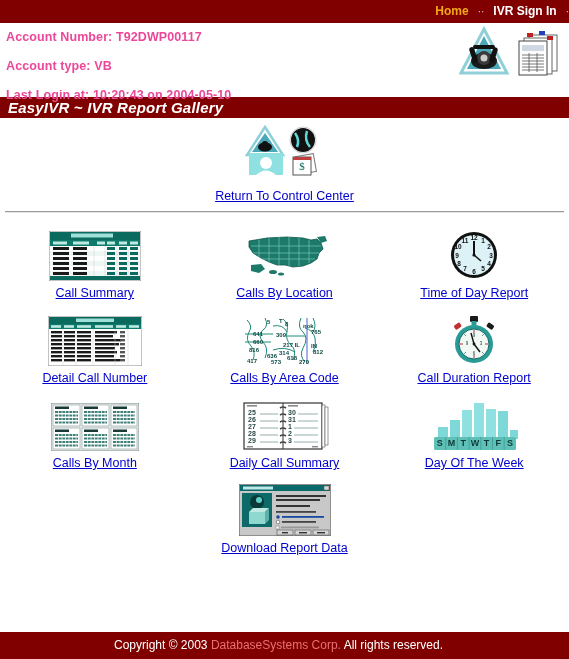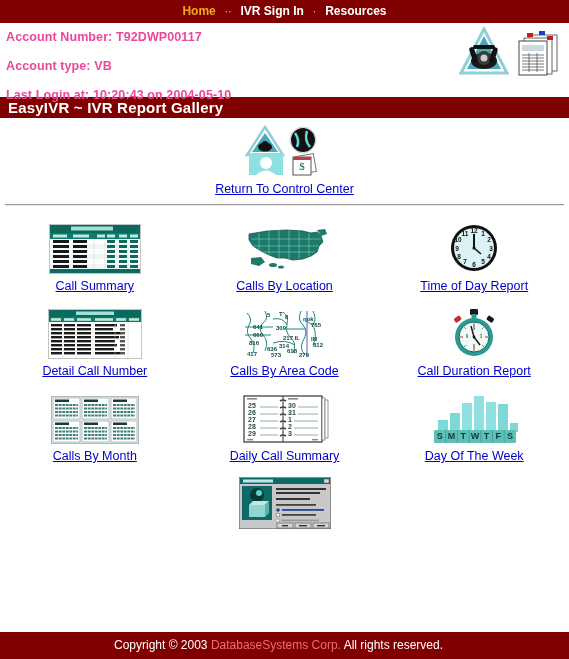--- a/index.html
+++ b/index.html
@@ -17,21 +17,21 @@
     overflow: hidden;
     position: relative;
   }
 
   
   .topnav {
     background: #800000;
     height: 23px;
     display: flex;
     align-items: center;
-    justify-content: center;
+    justify-content: flex-end;
     gap: 0px;
   }
   .topnav a {
     color: #ffffff;
     text-decoration: none;
     font-size: 12px;
     font-weight: bold;
     padding: 0 9px;
     line-height: 23px;
   }
@@ -70,36 +70,37 @@
   .titlebar {
     background: #800000;
     color: #ffffff;
     font-size: 15px;
     font-weight: bold;
     padding: 3px 0 4px 8px;
     height: 21px;
     box-sizing: border-box;
     line-height: 16px;
     letter-spacing: 0.2px;
+    font-style: italic;
   }
 
   
   .return-sec {
     text-align: center;
     padding-top: 7px;
   }
   .return-icons {
     width: 80px;
     height: 52px;
     margin: 0 auto;
     position: relative;
   }
   .return-link {
     display: inline-block;
-    margin-top: 5px;
+    margin-top: 12px;
     color: #0000cc;
     font-size: 12.5px;
     text-decoration: underline;
   }
 
   hr.divider {
     border: 0;
     border-top: 1px solid #9a9a9a;
     border-bottom: 1px solid #e8e8e8;
     margin: 8px 5px 0 5px;
@@ -157,21 +158,20 @@
 </style>
 </head>
 <body>
 
 <div class="topnav">
   <a href="#" class="active">Home</a>
   <span class="sep">·</span>
   <span class="sep">·</span>
   <a href="#">IVR Sign In</a>
   <span class="sep">·</span>
-  <a href="#">Resources</a>
 </div>
 
 <div class="acct-area">
   <div class="acct-line">Account Number: T92DWP00117</div>
   <div class="acct-line">Account type: VB</div>
   <div class="acct-line">Last Login at: 10:20:43 on 2004-05-10</div>
 
   <div class="header-icons">
     <svg width="104" height="56" viewBox="0 0 104 56">
 
@@ -736,20 +736,21 @@
             <rect x="56" y="46" width="16" height="5" fill="#d4d4d4" stroke="#555555" stroke-width="0.6"></rect>
             <rect x="74" y="46" width="16" height="5" fill="#d4d4d4" stroke="#555555" stroke-width="0.6"></rect>
           </g>
           <g fill="#333333">
             <rect x="43" y="48" width="6" height="1.4"></rect>
               <rect x="60" y="48" width="8" height="1.4"></rect>
               <rect x="78" y="48" width="8" height="1.4"></rect>
           </g>
         </svg>
       </div>
+      <a href="#" class="glabel">Download Report Data</a>
     </div>
   </div>
 </div>
 
 <div class="footer">
   <div>
     <span>Copyright © 2003 </span><span class="hl">DatabaseSystems Corp.</span><span> All rights reserved.</span>
   </div>
 </div>
 

